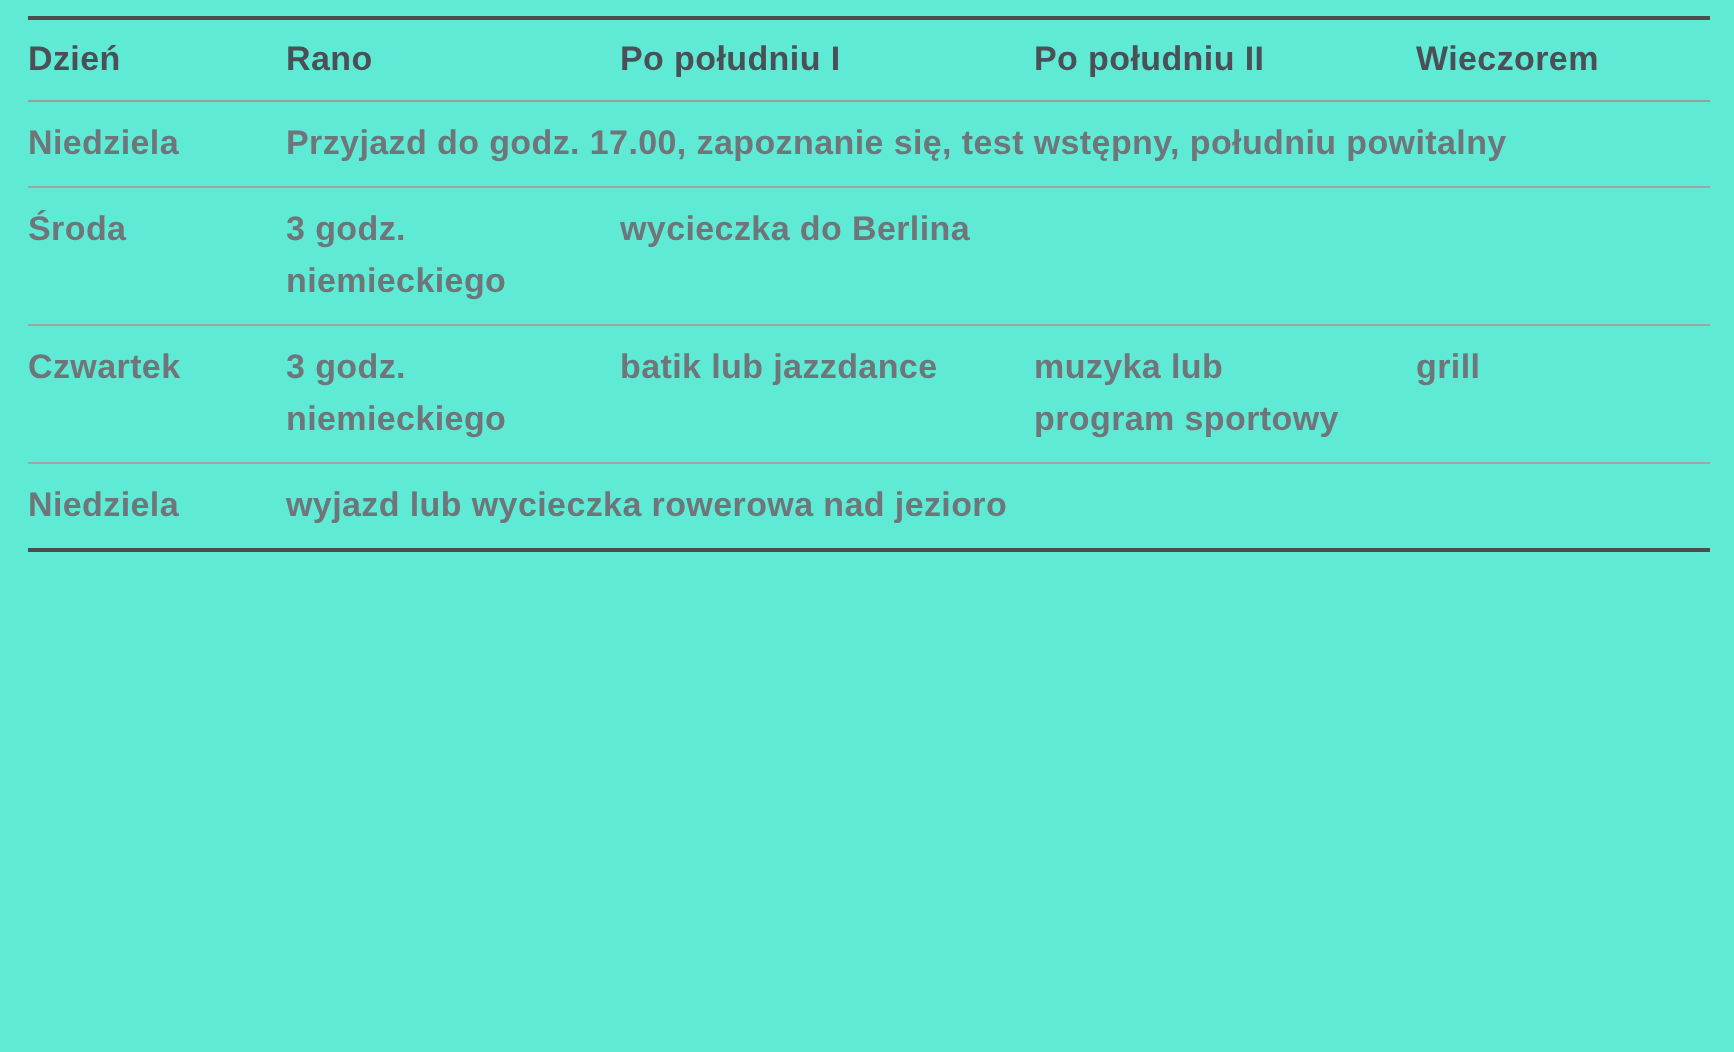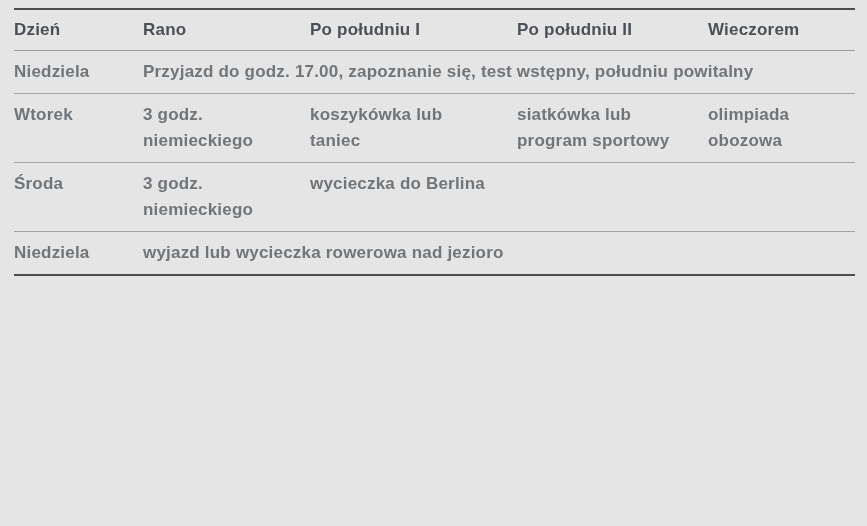--- a/index.html
+++ b/index.html
@@ -5,21 +5,21 @@
   * { box-sizing: border-box; }
   html, body {
     margin: 0;
     padding: 0;
     background: #ffffff;
     font-family: "Liberation Sans", "DejaVu Sans", sans-serif;
   }
   .page {
     width: 867px;
     height: 526px;
-    background: #e5e5e5;
+    background: #5eead4;
     padding: 8px 12px 0 14px;
   }
   table.schedule {
     border-collapse: collapse;
     width: 841px;
     table-layout: fixed;
     border-top: 2px solid #4d4d4d;
     border-bottom: 2px solid #4d4d4d;
   }
   col.c1 { width: 129px; }
@@ -71,37 +71,35 @@
         <th>Po południu II</th>
         <th>Wieczorem</th>
       </tr>
     </thead>
     <tbody>
       <tr>
         <td>Niedziela</td>
         <td colspan="4">Przyjazd do godz. 17.00, zapoznanie się, test wstępny, południu powitalny</td>
       </tr>
       <tr>
-        <td>Wtorek</td>
-        <td>3 godz.
-niemieckiego</td>
-        <td>koszykówka lub
-taniec</td>
-        <td>siatkówka lub
-program sportowy</td>
-        <td>olimpiada
-obozowa</td>
-      </tr>
-      <tr>
         <td>Środa</td>
         <td>3 godz.
 niemieckiego</td>
         <td>wycieczka do Berlina</td>
         <td></td>
         <td></td>
+      </tr>
+      <tr>
+        <td>Czwartek</td>
+        <td>3 godz.
+niemieckiego</td>
+        <td>batik lub jazzdance</td>
+        <td>muzyka lub
+program sportowy</td>
+        <td>grill</td>
       </tr>
       <tr class="last-row">
         <td>Niedziela</td>
         <td colspan="4">wyjazd lub wycieczka rowerowa nad jezioro</td>
       </tr>
     </tbody>
   </table>
 </div>
 
 </body></html>

